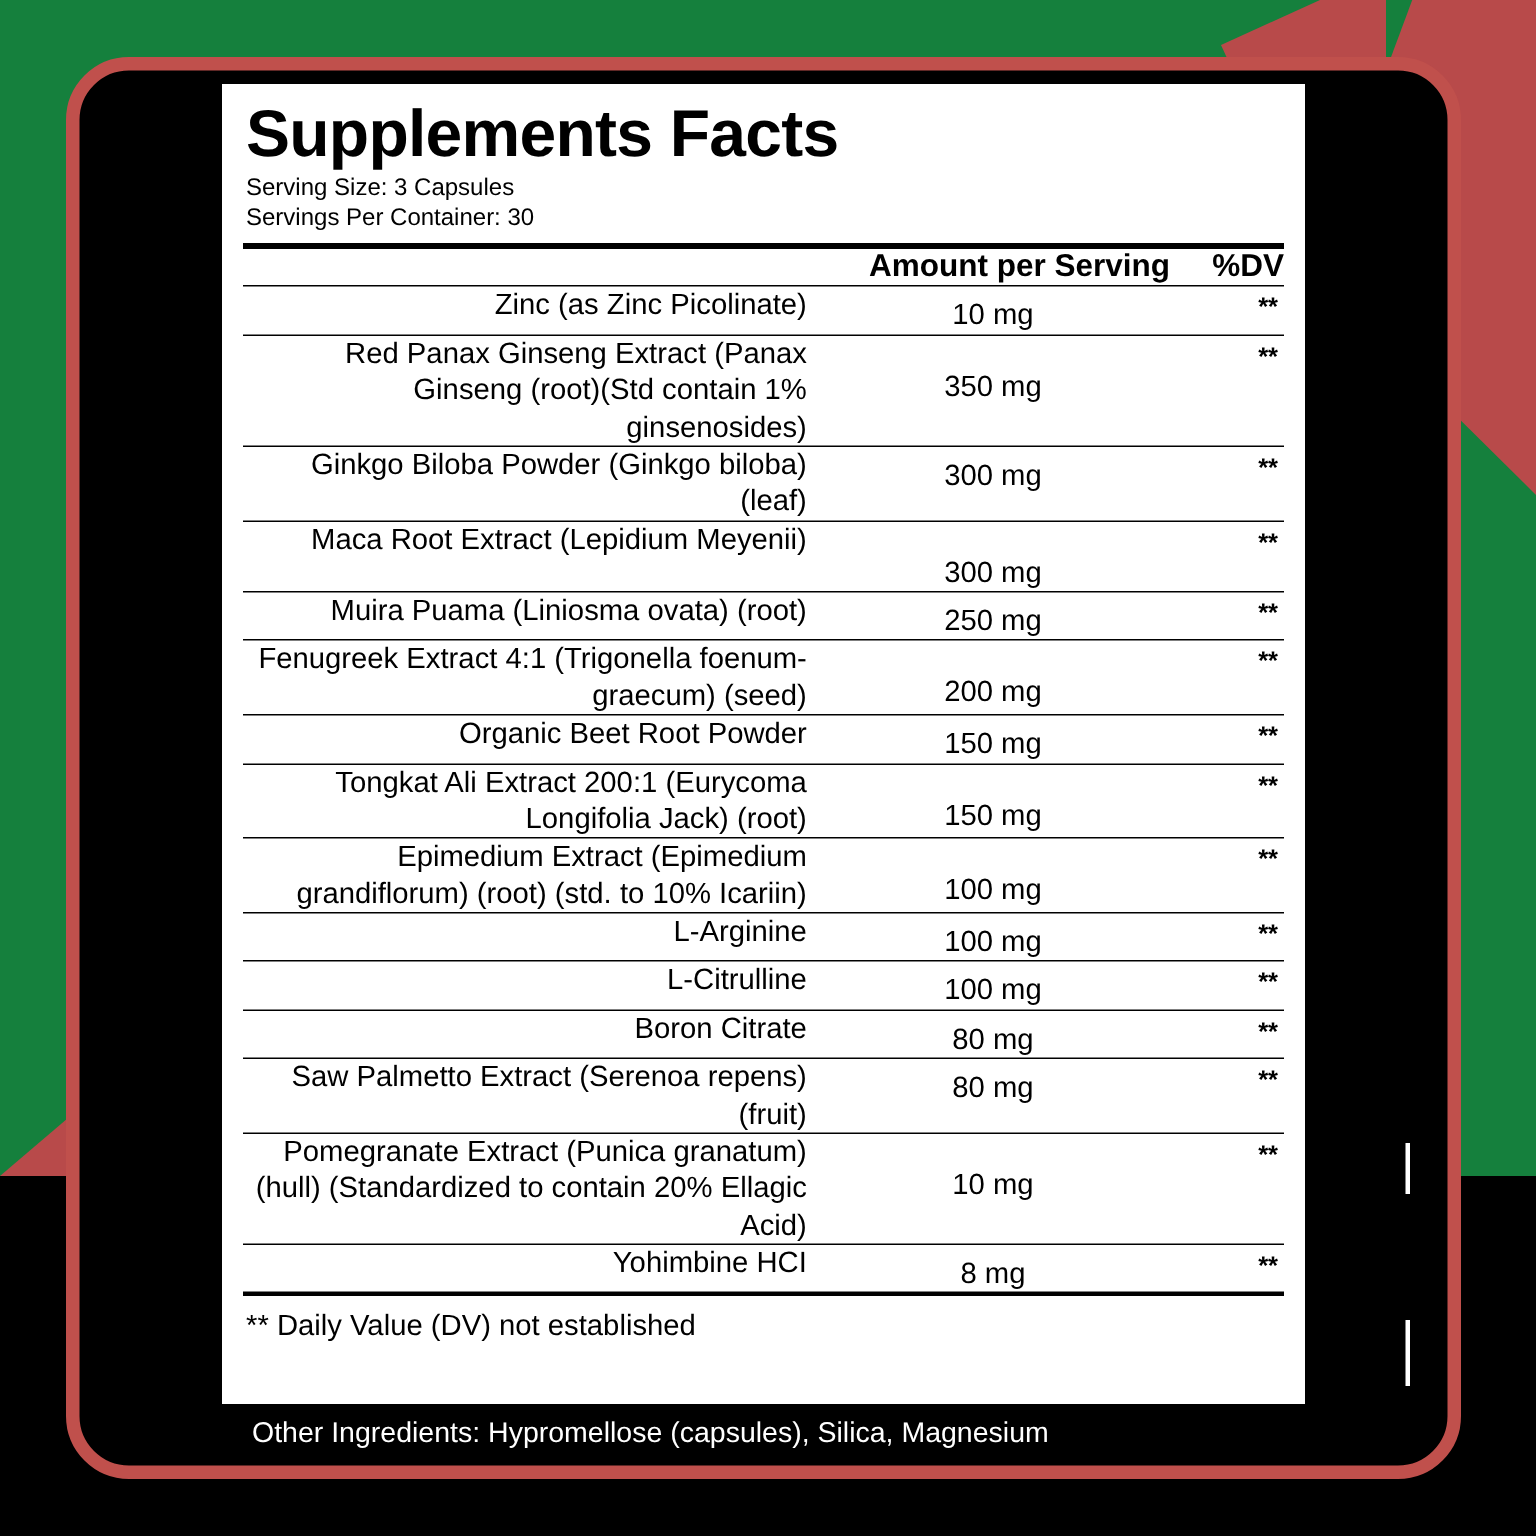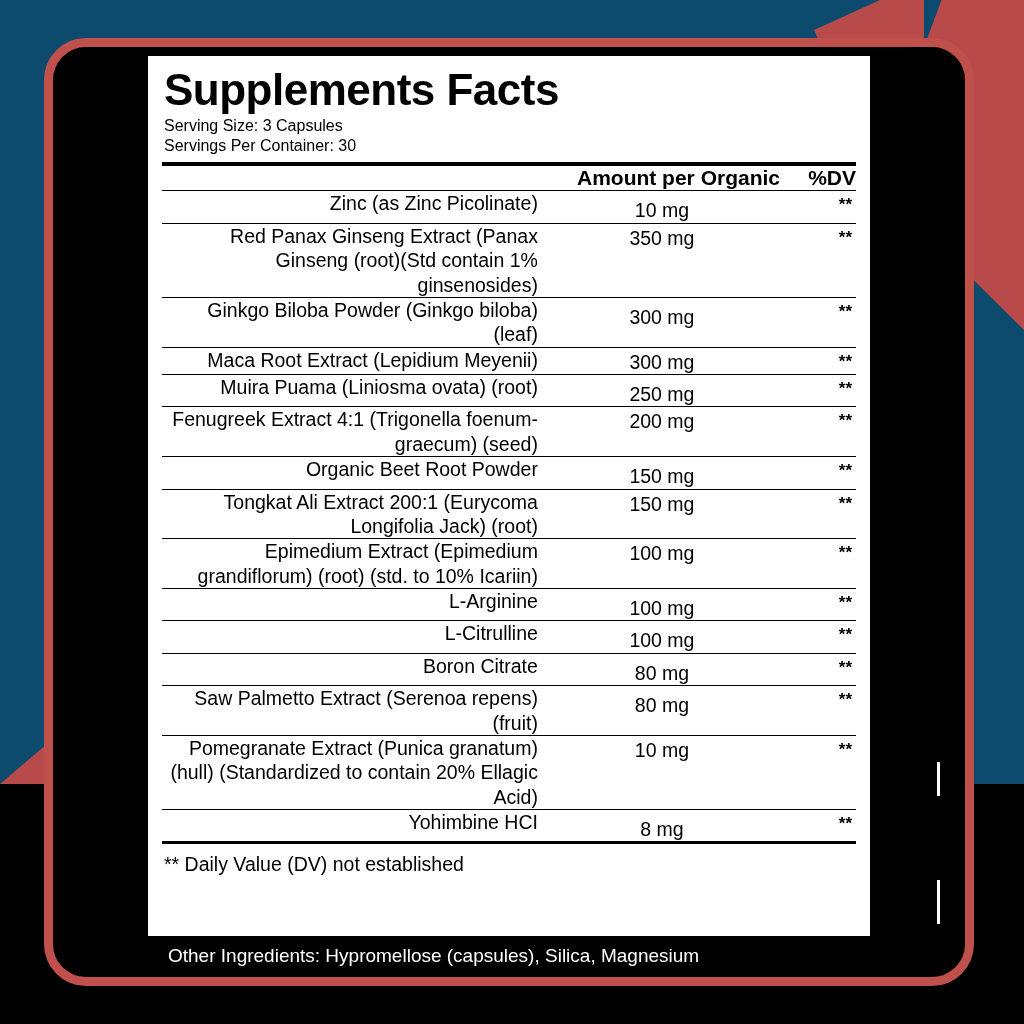--- a/index.html
+++ b/index.html
@@ -11,21 +11,21 @@
     width: 1024px;
     height: 1024px;
     overflow: hidden;
     font-family: "Liberation Sans", sans-serif;
   }
 
   #stage {
     position: relative;
     width: 1024px;
     height: 784px;
-    background: #0c4a6e;
+    background: #15803d;
   }
 
   
   .wedge {
     position: absolute;
     background: #b84a4a;
   }
   .wedge-tr {
     top: 0;
     right: 0;
@@ -121,21 +121,21 @@
     line-height: 1.25;
   }
   .item-row td.name {
     text-align: right;
     padding-right: 6px;
     padding-left: 2px;
   }
   .item-row td.amt {
     text-align: center;
     white-space: nowrap;
-    padding-top: 2px;
+    padding-top: 22px;
   }
   .item-row td.amt.single { padding-top: 7px; }
   .item-row td.dv {
     text-align: right;
     font-size: 17px;
     font-weight: bold;
     padding-right: 4px;
     padding-top: 3px;
   }
 
@@ -184,21 +184,21 @@
 
     <table class="facts">
       <colgroup>
         <col class="col-name">
           <col class="col-amt">
           <col class="col-dv">
       </colgroup>
       <thead>
         <tr class="hdr-row">
           <th class="blank"></th>
-          <th>Amount per Organic</th>
+          <th>Amount per Serving</th>
           <th>%DV</th>
         </tr>
       </thead>
       <tbody>
         <tr class="item-row">
           <td class="name">Zinc (as Zinc Picolinate)</td>
           <td class="amt single">10 mg</td>
           <td class="dv">**</td>
         </tr>
         <tr class="item-row">

